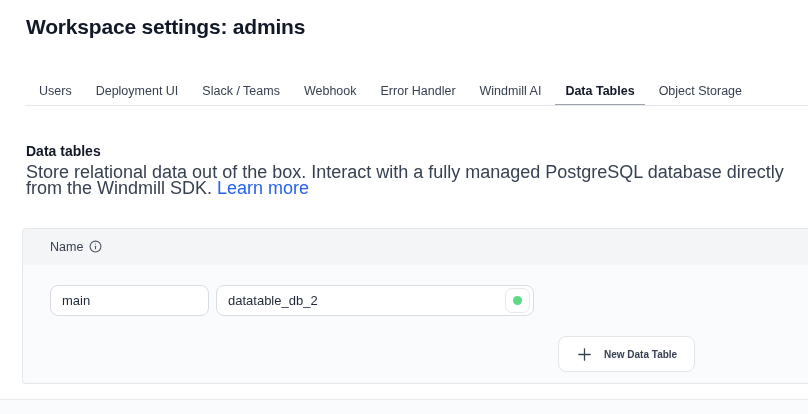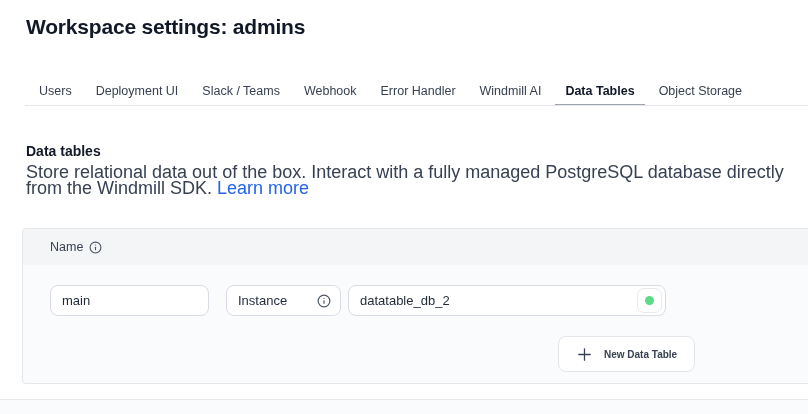--- a/index.html
+++ b/index.html
@@ -82,21 +82,21 @@
     height: 36px;
     background: #f4f5f7;
     border-radius: 3px 0 0 0;
     display: grid;
     grid-template-columns: 175px 1fr;
     align-items: center;
     padding-left: 27px;
     font-size: 12.5px;
     color: #374151;
   }
-  .th-cell { display: flex; align-items: flex-end; gap: 6px; }
+  .th-cell { display: flex; align-items: flex-start; gap: 6px; }
   .info-icon { display: inline-flex; color: #4b5563; }
   .info-icon svg { display: block; }
 
   .table-body { padding: 11px 0 11px 27px; }
   .row-fields { display: flex; align-items: center; height: 49px; }
 
   .text-input {
     height: 31px;
     border: 1px solid #d9dde3;
     border-radius: 8px;
@@ -225,30 +225,20 @@
           <line x1="12" y1="16" x2="12" y2="11.5"></line>
           <line x1="12" y1="7.5" x2="12.01" y2="7.5"></line>
         </svg>
       </span>
     </div>
   </div>
 
   <div class="table-body">
     <div class="row-fields">
       <input class="text-input name-input" type="text" value="main" style="">
-      <div class="instance-box">
-        <span>Instance</span>
-        <span class="info-icon">
-          <svg width="14" height="14" viewBox="0 0 24 24" fill="none" stroke="currentColor" stroke-width="2" stroke-linecap="round">
-            <circle cx="12" cy="12" r="10"></circle>
-            <line x1="12" y1="16" x2="12" y2="11.5"></line>
-            <line x1="12" y1="7.5" x2="12.01" y2="7.5"></line>
-          </svg>
-        </span>
-      </div>
       <div class="db-wrap">
         <input class="text-input db-input" type="text" value="datatable_db_2" style="">
         <span class="status-badge">
           <span class="status-dot"></span>
         </span>
       </div>
     </div>
 
     <div class="row-actions">
       <button class="new-table-btn">

